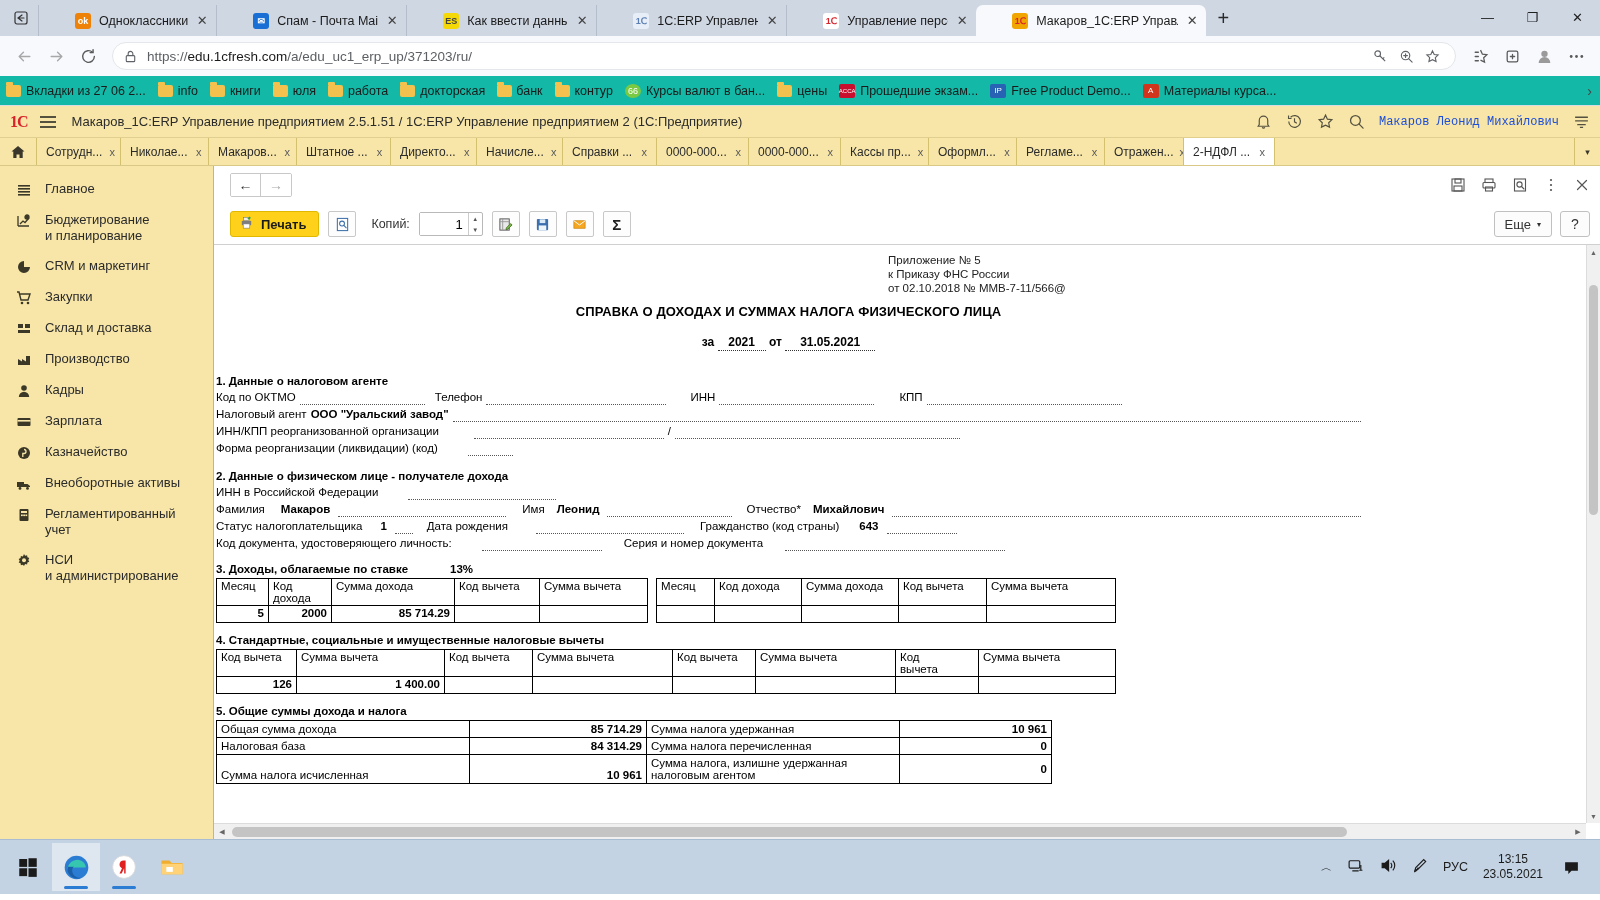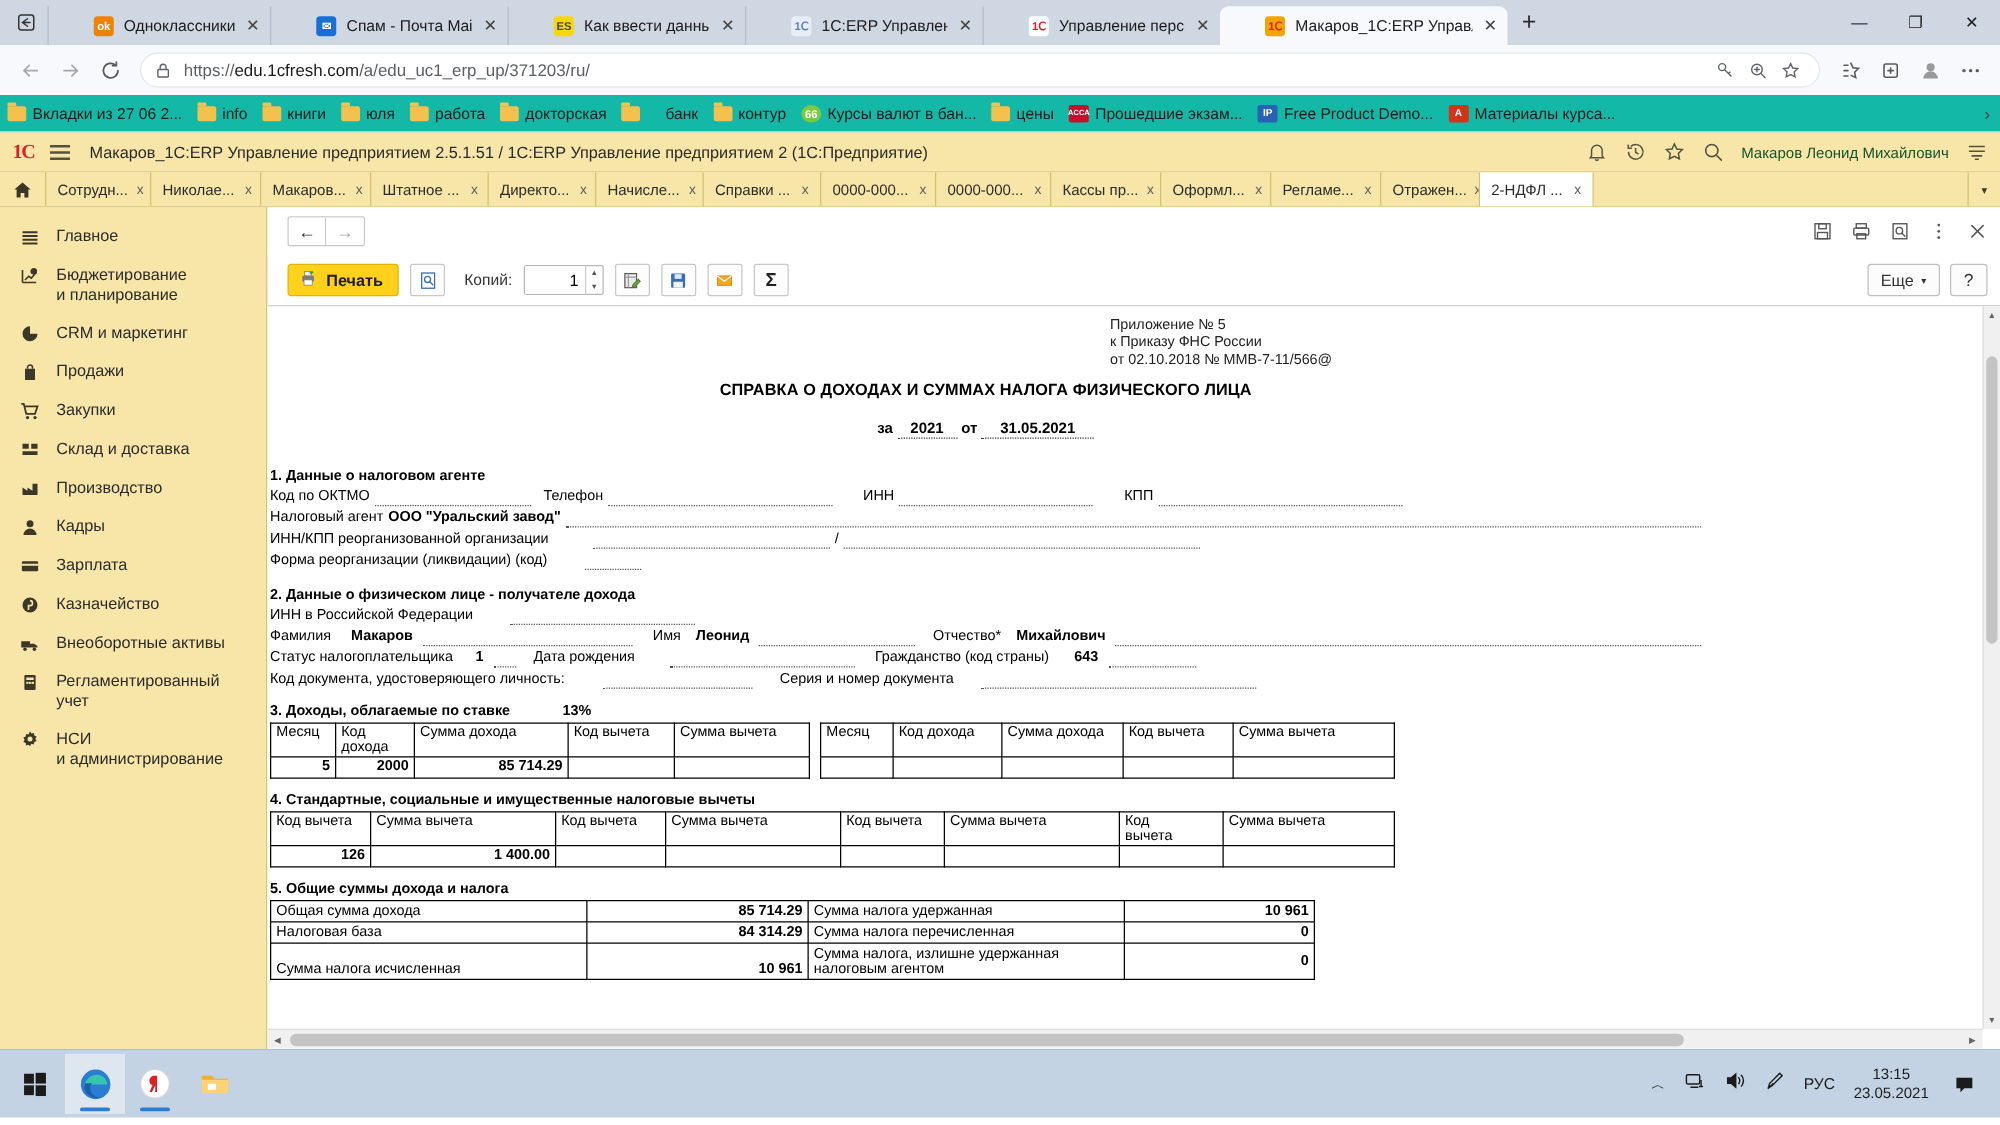--- a/index.html
+++ b/index.html
@@ -128,21 +128,21 @@
   .bm {
     display: flex; align-items: center;
     font-size: 12.5px; color: #1b1b1b;
     padding: 2px 6px;
     white-space: nowrap;
     flex: 0 0 auto;
   }
   .bm .bmico {
     width: 16px; height: 14px; margin-right: 5px;
     display: flex; align-items: center; justify-content: center;
-    font-size: 8px; font-weight: bold; color: #fff;
+    font-size: 8px; font-weight: normal; color: #fff;
     border-radius: 2px;
     flex: 0 0 16px;
   }
   .folder-ico {
     width: 15px; height: 12px;
     background: #f4c04e;
     border-radius: 1px 2px 2px 2px;
     position: relative;
   }
   .folder-ico:before {
@@ -164,21 +164,21 @@
     font-weight: bold; font-size: 16px; color: #d8232a;
     letter-spacing: -1px; margin-right: 12px;
     font-family: "Liberation Serif", serif;
   }
   .hamburger { display:flex; flex-direction:column; gap:3px; margin-right: 16px; }
   .hamburger span { width: 16px; height: 2px; background: #55513f; display:block; }
   .app-title { font-size: 13px; color: #2b2b2b; }
   .app-header-right { margin-left: auto; display: flex; align-items: center; gap: 14px; }
   .hicon { color: #55513f; display: flex; align-items: center; }
   .hicon svg { width: 17px; height: 17px; }
-  .username { font-size: 12px; color: #14532d; }
+  .username { font-size: 12px; color: #1d4ed8; font-family: Liberation Mono, monospace; }
 
   .app-tabs {
     height: 28px;
     background: #f7e6a8;
     display: flex;
     align-items: stretch;
     border-bottom: 1px solid #d8c986;
   }
   .home-tab {
     width: 36px;
@@ -596,21 +596,21 @@
   <div class="bm">
       <span class="folder-ico"></span>
       <span style="margin-left:5px">работа</span>
     </div>
   <div class="bm">
       <span class="folder-ico"></span>
       <span style="margin-left:5px">докторская</span>
     </div>
   <div class="bm">
       <span class="folder-ico"></span>
-      <span style="margin-left:20px">банк</span>
+      <span style="margin-left:4px">банк</span>
     </div>
   <div class="bm">
       <span class="folder-ico"></span>
       <span style="margin-left:5px">контур</span>
     </div>
   <div class="bm">
       <span class="bmico" style="background:#7ac943;border-radius:50%;font-size:9px">66</span>
       <span>Курсы валют в бан...</span>
     </div>
   <div class="bm">
@@ -763,29 +763,20 @@
       <span class="sblabel">Бюджетирование
 и планирование</span>
     </div>
     <div class="sbitem">
       <span class="sbico">
           <svg viewBox="0 0 16 16" fill="currentColor">
             <path d="M8 2a6 6 0 1 0 6 6H8z"></path>
           </svg>
         </span>
       <span class="sblabel">CRM и маркетинг</span>
-    </div>
-    <div class="sbitem">
-      <span class="sbico">
-          <svg viewBox="0 0 16 16" fill="currentColor">
-            <path d="M4 5h8v9H4z"></path>
-            <path d="M6 5V4a2 2 0 0 1 4 0v1" fill="none" stroke="currentColor" stroke-width="1.2"></path>
-          </svg>
-        </span>
-      <span class="sblabel">Продажи</span>
     </div>
     <div class="sbitem">
       <span class="sbico">
           <svg viewBox="0 0 16 16" fill="currentColor">
             <path d="M1 2h2l2 8h7l2-6H4.2" fill="none" stroke="currentColor" stroke-width="1.4"></path>
             <circle cx="6" cy="13" r="1.3"></circle>
             <circle cx="12" cy="13" r="1.3"></circle>
           </svg>
         </span>
       <span class="sblabel">Закупки</span>

